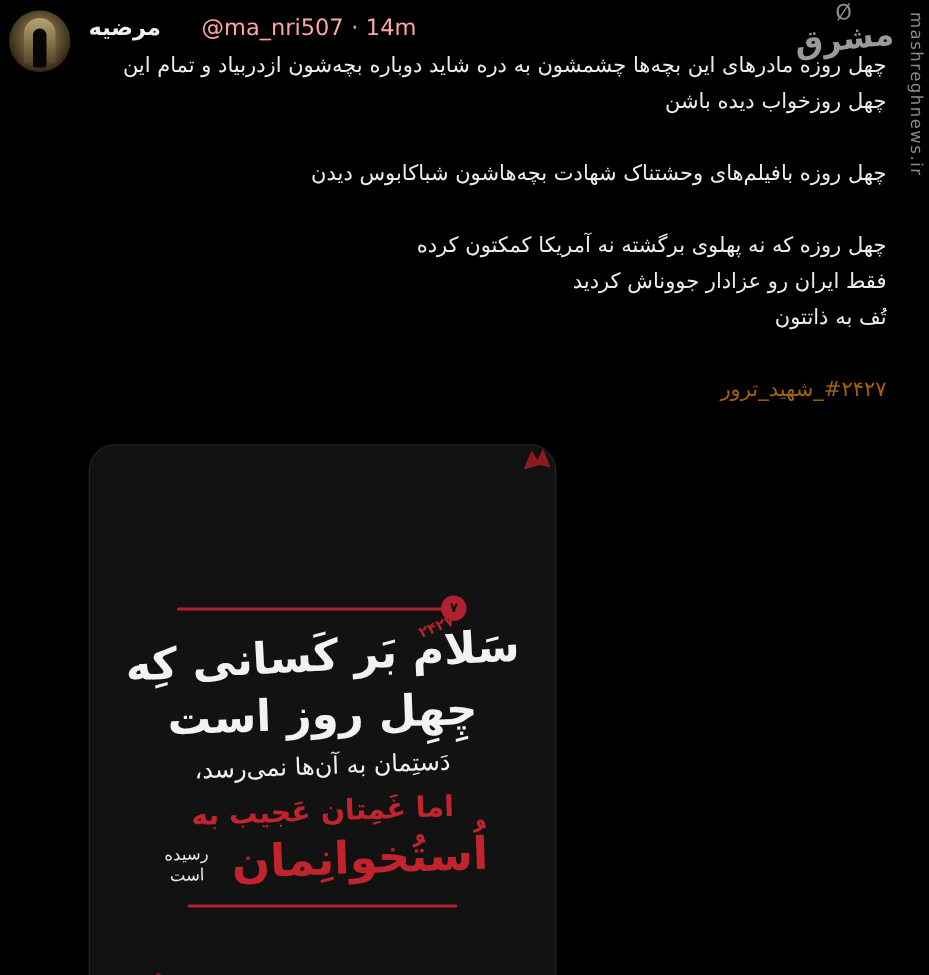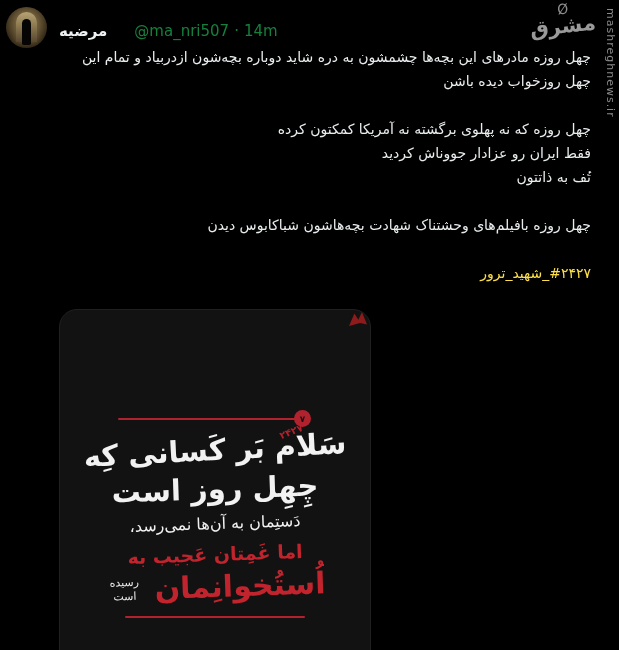--- a/index.html
+++ b/index.html
@@ -49,44 +49,44 @@
   .site-vertical {
     position: absolute; top: 8px; right: 2px;
     writing-mode: vertical-rl;
     font-size: 11px; letter-spacing: 1px;
     color: #8b8b8b;
   }
 
   
   .header-row {
     margin: 0 28px 0 59px;
-    padding-top: 21px;
+    padding-top: 8px;
     display: flex; align-items: center; gap: 5px;
     direction: ltr;
     font-size: 15px; line-height: 20px;
     white-space: nowrap;
   }
   .display-name { font-weight: bold; color: #eef1f2; direction: rtl; cursor: pointer; }
   .flag { width: 17px; height: 12px; display: inline-block; border-radius: 1px; overflow: hidden; }
   .flag .stripe { height: 4px; }
   .flag .s-green { background: #239f40; }
   .flag .s-white { background: #f7f7f7; }
   .flag .s-red { background: #da0000; }
-  .muted { color: #15803d; text-align: center; }
+  .muted { color: #fca5a5; text-align: center; }
   .handle { cursor: pointer; }
 
   
   .tweet-text {
     direction: rtl; text-align: right;
     margin: 4px 28px 0 59px;
     font-size: 14px; line-height: 24px;
     color: #e9edee;
   }
   .tweet-text .para { white-space: pre-line; margin-bottom: 24px; }
-  .hashtag { color: #fde047; cursor: pointer; display: inline-block; }
+  .hashtag { color: #a16207; cursor: pointer; display: inline-block; }
 
   
   .media-card {
     position: relative;
     margin: 12px 0 0 59px;
     width: 312px; height: 430px;
     background: #121212;
     border: 1px solid #202020;
     border-radius: 18px;
     overflow: hidden;
@@ -160,24 +160,24 @@
     <span class="stripe s-white"></span>
     <span class="stripe s-red"></span>
   </span>
   <span class="muted handle">@ma_nri507</span>
   <span class="muted">·</span>
   <span class="muted">14m</span>
 </div>
 
 <div class="tweet-text">
   <div class="para">چهل روزه مادرهای این بچه‌ها چشمشون به دره شاید دوباره بچه‌شون ازدربیاد و تمام این چهل روزخواب دیده باشن</div>
+  <div class="para">چهل روزه بافیلم‌های وحشتناک شهادت بچه‌هاشون شباکابوس دیدن</div>
   <div class="para">چهل روزه که نه پهلوی برگشته نه آمریکا کمکتون کرده
 فقط ایران رو عزادار جووناش کردید
 تُف به ذاتتون</div>
-  <div class="para">چهل روزه بافیلم‌های وحشتناک شهادت بچه‌هاشون شباکابوس دیدن</div>
   <div class="para"><span class="hashtag">#۲۴۲۷_شهید_ترور</span></div>
 </div>
 
 <div class="media-card">
   <div class="corner-mark"></div>
   <div class="divider-line"></div>
   <div class="ring">۷</div>
   <div class="badge-number">۲۴۲۷</div>
   <div class="poem">
     <div class="l1">سَلام بَر کَسانی کِه</div>

